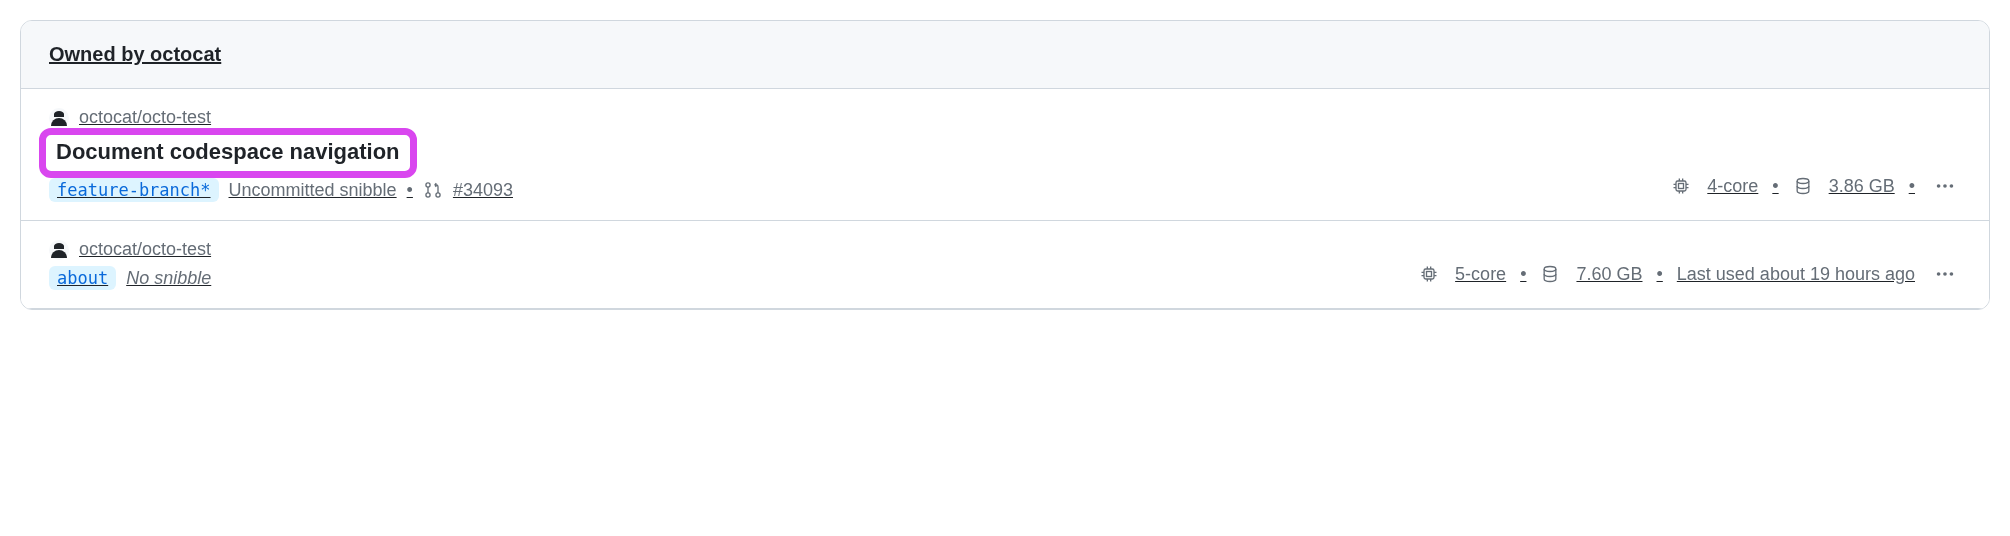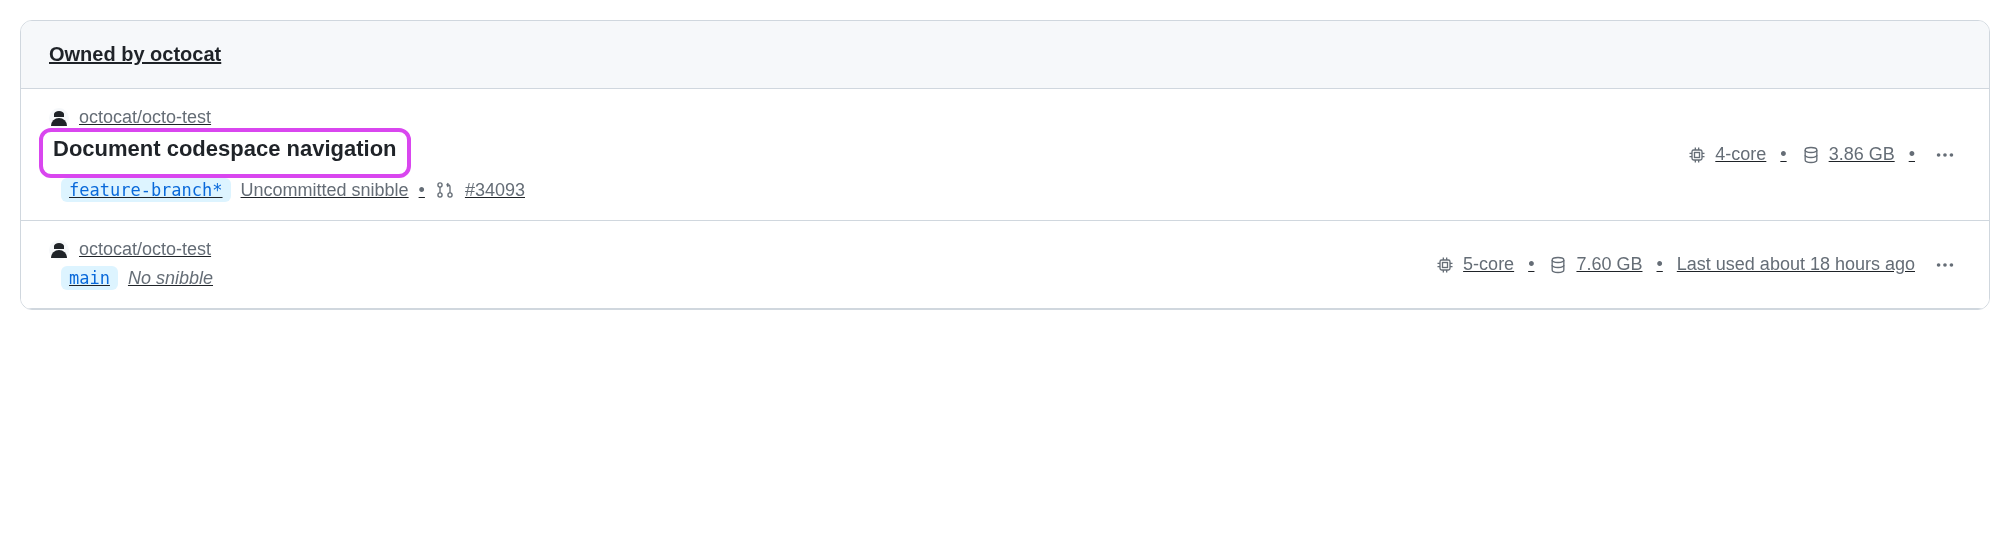--- a/index.html
+++ b/index.html
@@ -20,21 +20,21 @@
     border-bottom: 1px solid #d0d7de;
     padding: 22px 28px;
     font-size: 20px;
     font-weight: 600;
     color: #1f2328;
   }
   .row {
     border-bottom: 1px solid #d0d7de;
     padding: 18px 28px 18px 28px;
     display: flex;
-    align-items: center;
+    align-items: flex-end;
     justify-content: space-between;
     background: #ffffff;
   }
   .row-left {
     display: flex;
     flex-direction: column;
     gap: 4px;
     position: relative;
   }
   .repo-line {
@@ -67,23 +67,23 @@
     background: #1f2328;
     border-radius: 8px 8px 0 0;
     position: absolute; bottom: 2px;
   }
   .title-line {
     font-size: 22px;
     font-weight: 600;
     color: #1f2328;
   }
   .highlight {
-    border: 4px solid #d946ef;
+    border: 7px solid #d946ef;
     border-radius: 12px;
-    padding: 4px 10px 12px 10px;
+    padding: 4px 10px 6px 10px;
     display: inline-block;
     margin-left: -10px;
     margin-top: -4px;
     margin-bottom: -6px;
     position: relative;
     z-index: 2;
     background: #fff;
   }
   .meta-line {
     display: flex;
@@ -93,35 +93,34 @@
     color: #656d76;
     margin-top: 2px;
   }
   .branch-badge {
     background: #ddf4ff;
     color: #0969da;
     font-family: ui-monospace, SFMono-Regular, Menlo, monospace;
     font-size: 17px;
     padding: 2px 8px;
     border-radius: 6px;
-    margin-left: 12px;
   }
   .dot-sep { color: #656d76; }
   .italic { font-style: italic; color: #656d76; }
   .row-right {
     display: flex;
     align-items: center;
     gap: 14px;
     color: #656d76;
     font-size: 18px;
   }
   .stat {
     display: flex;
     align-items: center;
-    gap: 8px;
+    gap: 16px;
   }
   .icon { width: 20px; height: 20px; display: inline-flex; align-items: center; justify-content: center; }
   .icon svg { width: 20px; height: 20px; fill: none; stroke: #656d76; stroke-width: 1.6; }
   .kebab {
     width: 32px; height: 32px;
     display: flex; align-items: center; justify-content: center;
     border-radius: 6px;
     cursor: pointer;
   }
   .kebab svg { width: 22px; height: 22px; fill: #656d76; }
@@ -191,21 +190,21 @@
     </div>
   </div>
 
   <div class="row">
     <div class="row-left">
       <div class="repo-line">
         <span class="avatar"></span>
         <span>octocat/octo-test</span>
       </div>
       <div class="meta-line">
-        <span class="branch-badge">main</span>
+        <span class="branch-badge">about</span>
         <span class="italic">No snibble</span>
       </div>
     </div>
     <div class="row-right">
       <div class="stat">
         <span class="icon">
           <svg viewBox="0 0 24 24">
               <rect x="6" y="6" width="12" height="12" rx="2"></rect>
               <rect x="9" y="9" width="6" height="6"></rect>
               <path d="M10 3v3M14 3v3M10 18v3M14 18v3M3 10h3M3 14h3M18 10h3M18 14h3"></path>
@@ -218,21 +217,21 @@
         <span class="icon">
           <svg viewBox="0 0 24 24">
               <ellipse cx="12" cy="6" rx="7" ry="3"></ellipse>
               <path d="M5 6v12c0 1.7 3.1 3 7 3s7-1.3 7-3V6"></path>
               <path d="M5 12c0 1.7 3.1 3 7 3s7-1.3 7-3"></path>
             </svg>
         </span>
         <span>7.60 GB</span>
       </div>
       <span class="dot-sep">•</span>
-      <span>Last used about 18 hours ago</span>
+      <span>Last used about 19 hours ago</span>
       <div class="kebab">
         <svg viewBox="0 0 24 24">
             <circle cx="5" cy="12" r="2"></circle>
             <circle cx="12" cy="12" r="2"></circle>
             <circle cx="19" cy="12" r="2"></circle>
           </svg>
       </div>
     </div>
   </div>
 

